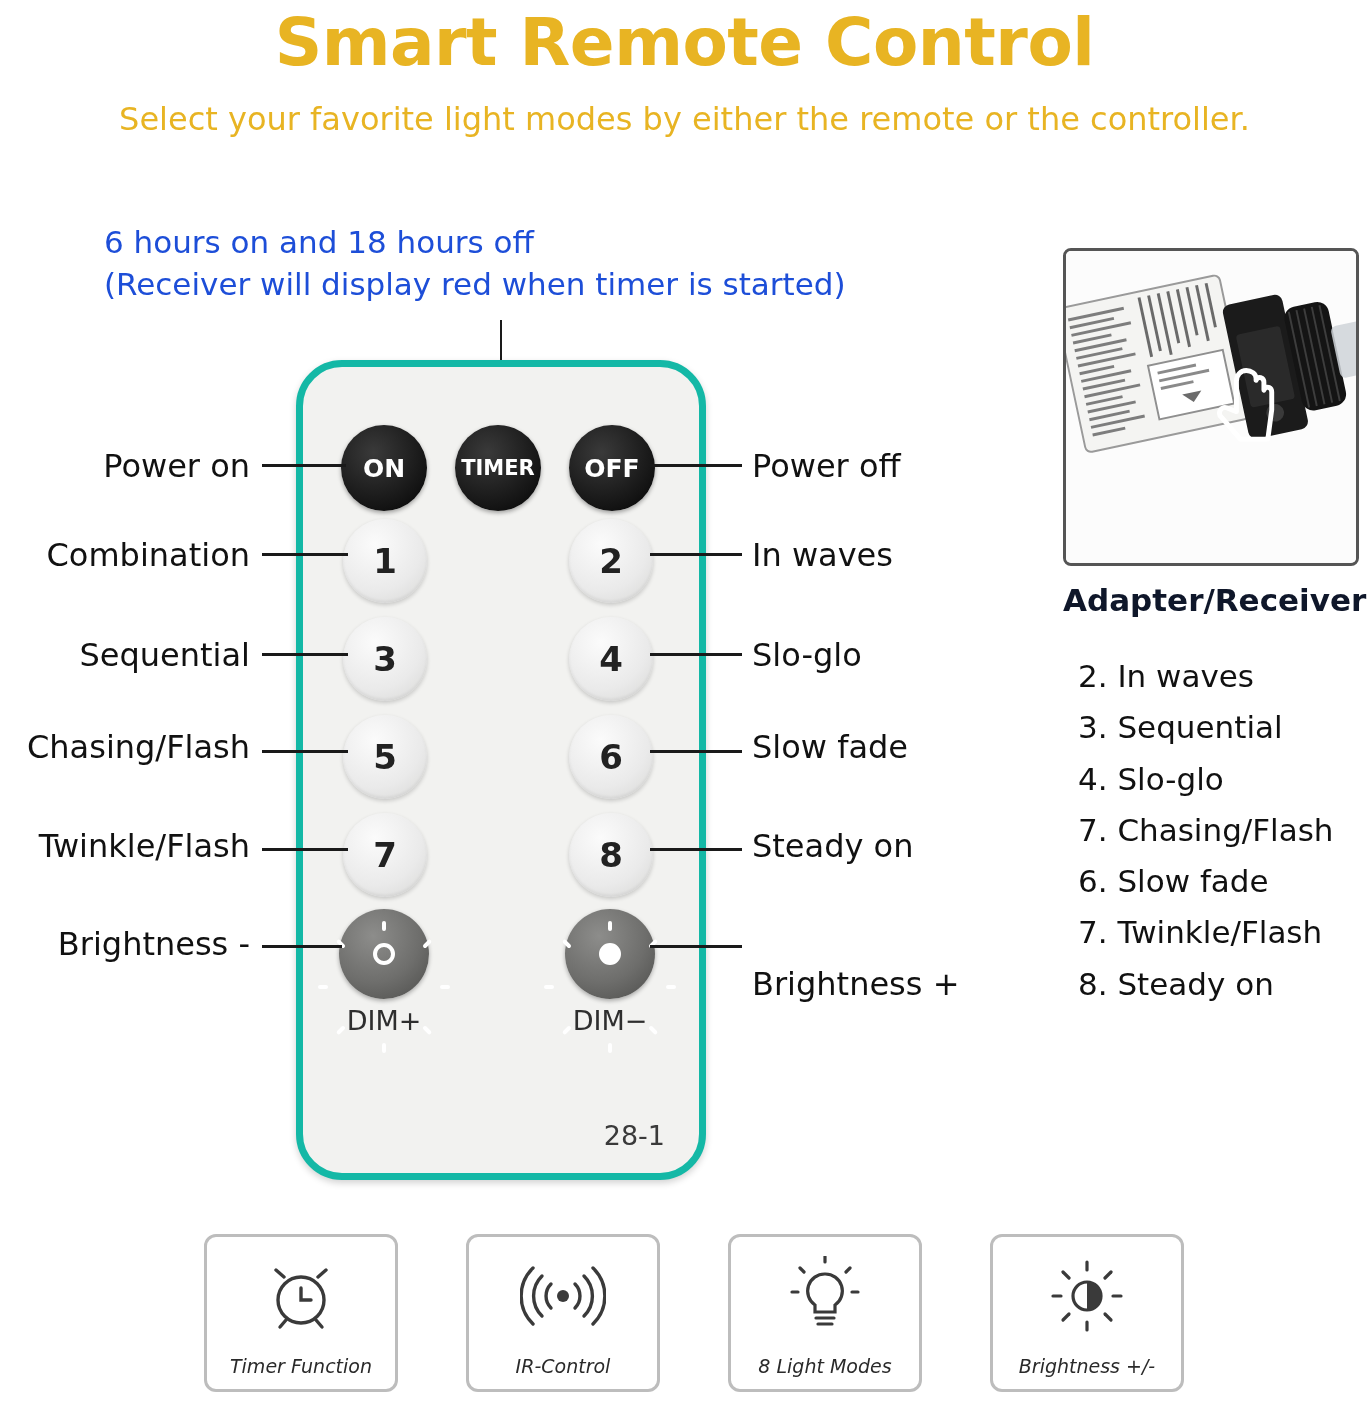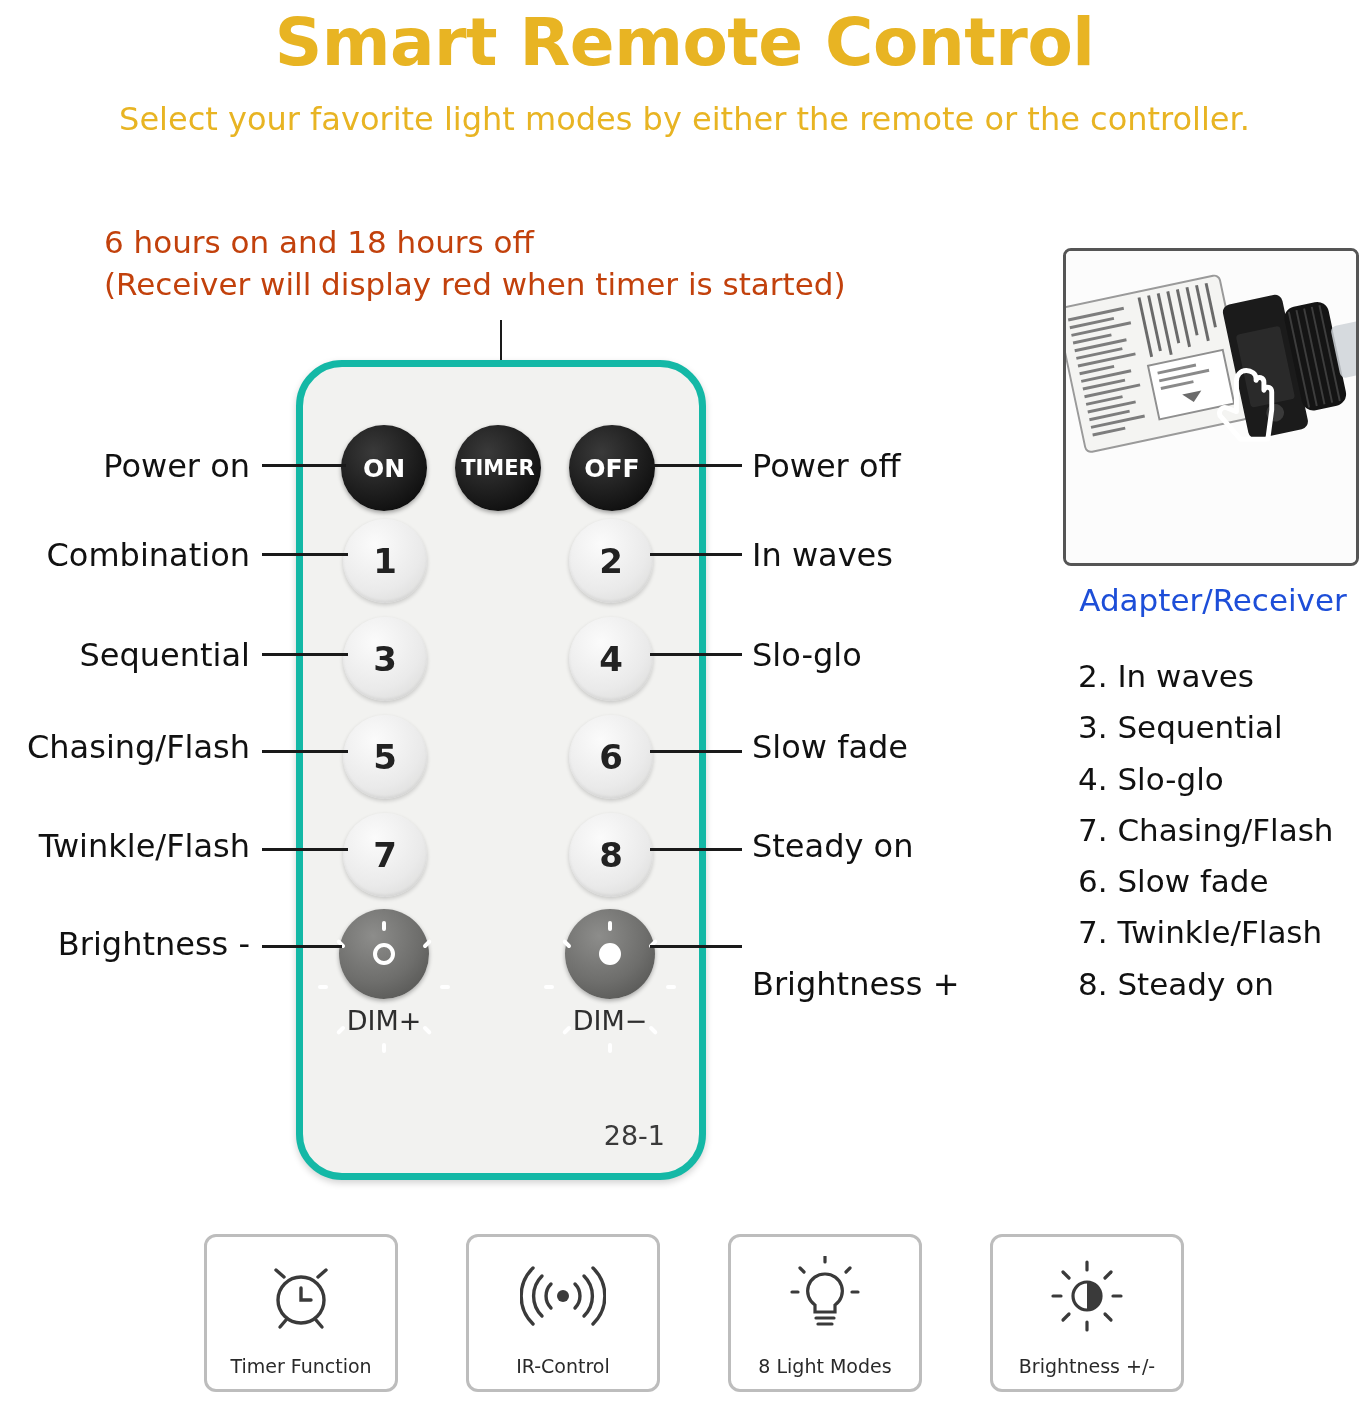--- a/index.html
+++ b/index.html
@@ -32,21 +32,21 @@
     text-align: center;
     font-size: 32px;
     color: #e8b423;
   }
 
   
   .timer-note {
     position: absolute;
     top: 222px; left: 104px;
     font-size: 31px;
-    color: #c2410c;
+    color: #1d4ed8;
     line-height: 1.35;
     white-space: nowrap;
   }
   .timer-leader {
     position: absolute;
     left: 500px; top: 320px;
     width: 2px; height: 120px;
     background: #1a1a1a;
   }
 
@@ -146,22 +146,22 @@
     background: #fbfbfb;
     overflow: hidden;
   }
   .adapter-art { position: absolute; inset: 0; }
   .adapter-caption {
     position: absolute;
     left: 1063px; top: 582px;
     width: 300px;
     text-align: center;
     font-size: 31px;
-    font-weight: normal;
-    color: #1d4ed8;
+    font-weight: bold;
+    color: #0f172a;
   }
   .mode-list {
     position: absolute;
     left: 1078px; top: 656px;
     width: 290px;
     font-size: 31px;
     color: #111;
     line-height: 1.30;
   }
   .mode-list div { margin-bottom: 11px; white-space: nowrap; }
@@ -177,20 +177,21 @@
   .card {
     width: 194px; height: 158px;
     border: 3px solid #bdbdbd;
     border-radius: 12px;
     background: #fff;
     display: flex;
     flex-direction: column;
     align-items: center;
     justify-content: flex-end;
     padding-bottom: 12px;
+    font-style: italic;
   }
   .card .glyph {
     flex: 1;
     display: flex;
     align-items: center;
     justify-content: center;
     width: 100%;
   }
   .card .cap {
     font-size: 19px;

